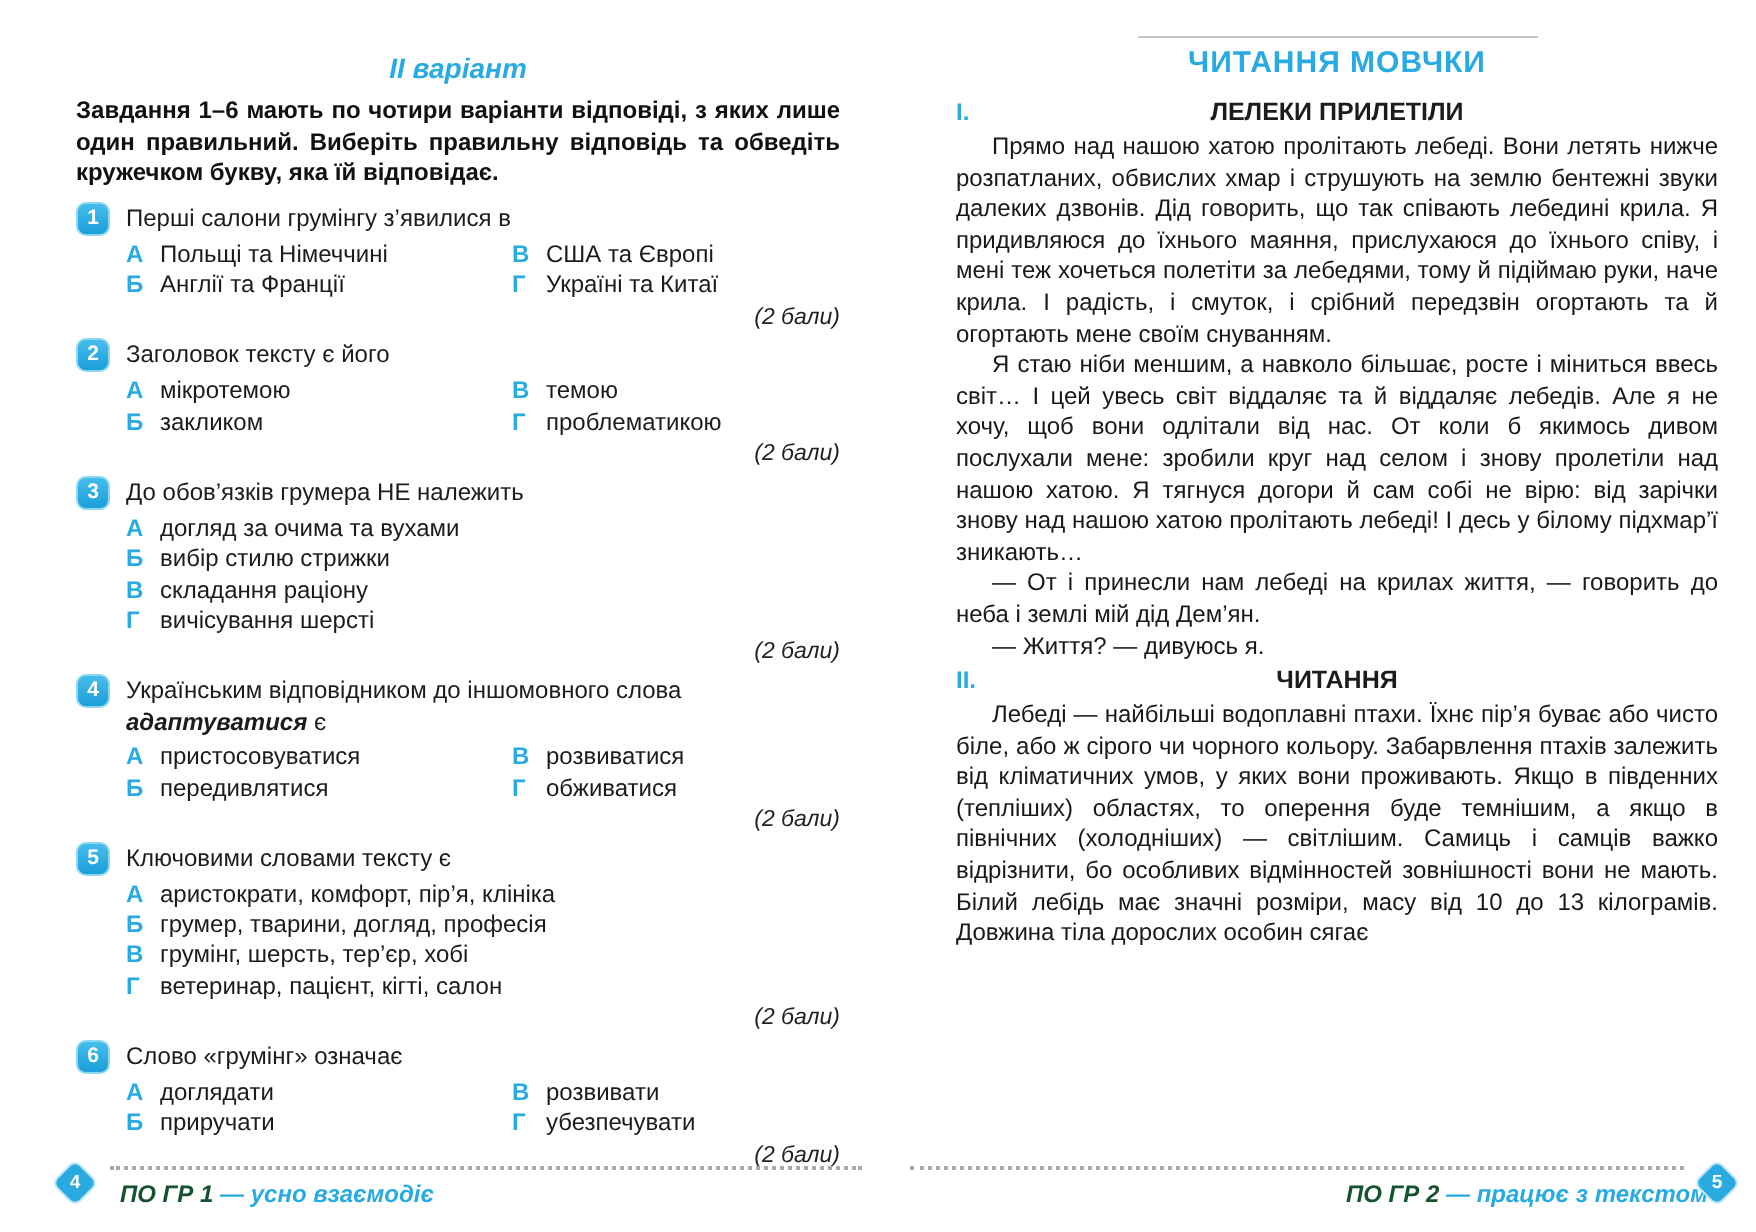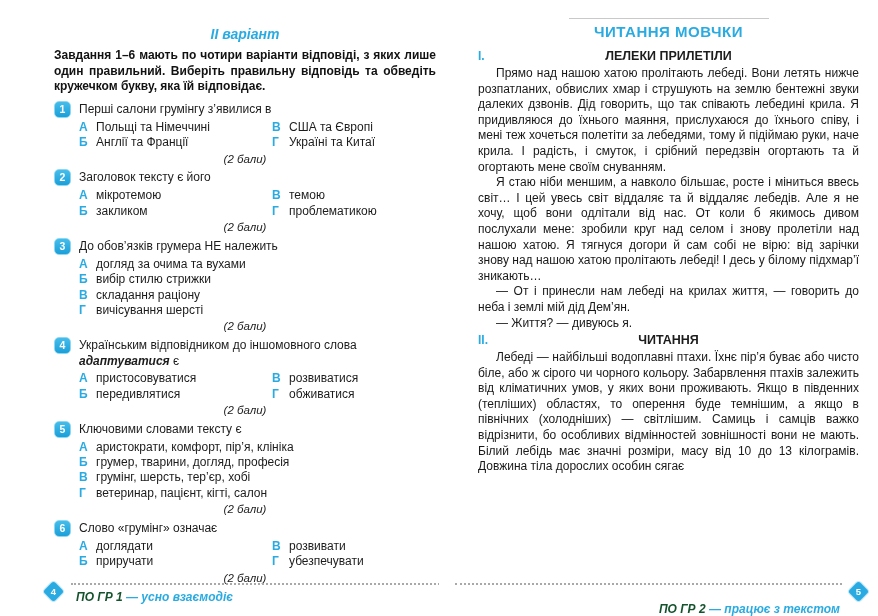--- a/index.html
+++ b/index.html
@@ -2,21 +2,21 @@
 <html><head>
 <meta charset="utf-8">
 <style>
   * { margin:0; padding:0; box-sizing:border-box; }
   html,body { width:878px; height:616px; }
   body {
     font-family: "Liberation Sans", "DejaVu Sans", sans-serif;
     background:#ffffff; color:#1c1c1c; position:relative; overflow:hidden;
   }
   .page { position:absolute; top:0; height:616px; width:439px; background:#fff; }
-  #page-left  { left:16px;   padding:24px 19px 0 38px; }
+  #page-left  { left:0;   padding:24px 19px 0 38px; }
   #page-right { left:439px; padding:18px 19px 0 39px; }
 
   
   .variant-title {
     text-align:center; color:#29abe2; font-weight:bold; font-style:italic;
     font-size:14px; margin-top:2px; margin-bottom:6px;
   }
   .instructions {
     font-weight:bold; font-size:12px; line-height:1.3; text-align:justify; color:#111;
     margin-bottom:7px;
@@ -29,21 +29,21 @@
     border:1px solid #8ed7f3; border-radius:5px;
     color:#fff; font-weight:bold; font-size:10.5px; text-align:center; line-height:15px;
   }
   .q-text { font-size:12px; line-height:1.3; }
   .q-text b i { font-weight:bold; }
   .q-options { display:grid; margin-left:25px; row-gap:0; }
   .q-options.two-col { grid-template-columns:193px auto; grid-template-rows:repeat(2,auto); grid-auto-flow:column; }
   .q-options.one-col { grid-template-columns:auto; }
   .option { font-size:12px; line-height:1.28; white-space:nowrap; }
   .opt-letter { color:#29abe2; font-weight:bold; display:inline-block; min-width:13px; margin-right:4px; }
-  .q-points { text-align:center; font-style:italic; font-size:11.5px; line-height:1.2; margin:2px 0 4px; color:#222; }
+  .q-points { text-align:right; font-style:italic; font-size:11.5px; line-height:1.2; margin:2px 0 4px; color:#222; }
 
   
   .top-rule { width:200px; margin:0 auto 4px; border-top:1px solid #c9c9c9; }
   .section-title {
     text-align:center; color:#29abe2; font-weight:bold; font-size:15px;
     letter-spacing:0.5px; margin-bottom:9px;
   }
   .intro { font-weight:bold; font-size:12px; margin-bottom:6px; color:#111; }
   .text-heading { position:relative; text-align:center; font-weight:bold; font-size:12.5px; margin:2px 0 3px; }
   .text-heading .numeral {
@@ -64,21 +64,21 @@
     border-radius:3px; transform:rotate(45deg); box-shadow:0 0 0 1px #bfe6f7;
   }
   #page-left  .diamond { left:30px; top:4px; }
   #page-right .diamond { right:12px; top:4px; }
   .diamond-num {
     display:block; width:15px; height:15px; transform:rotate(-45deg);
     color:#fff; font-size:9.5px; font-weight:bold; text-align:center; line-height:15px;
   }
   .footer-label { position:absolute; top:10px; font-size:12px; font-style:italic; white-space:nowrap; }
   #page-left  .footer-label { left:60px; }
-  #page-right .footer-label { right:38px;margin-top:12px; }
+  #page-right .footer-label { right:24px; }
   .footer-label .fl-prefix { color:#14532d; font-weight:bold; }
   .footer-label .fl-em { color:#29abe2; font-weight:bold; }
 </style>
 </head>
 <body>
 
 <div class="page" id="page-left">
   <div class="variant-title">ІІ варіант</div>
   <div class="instructions">Завдання 1–6 мають по чотири варіанти відповіді, з яких лише один правильний. Виберіть правильну відповідь та обведіть кружечком букву, яка їй відповідає.</div>
 

